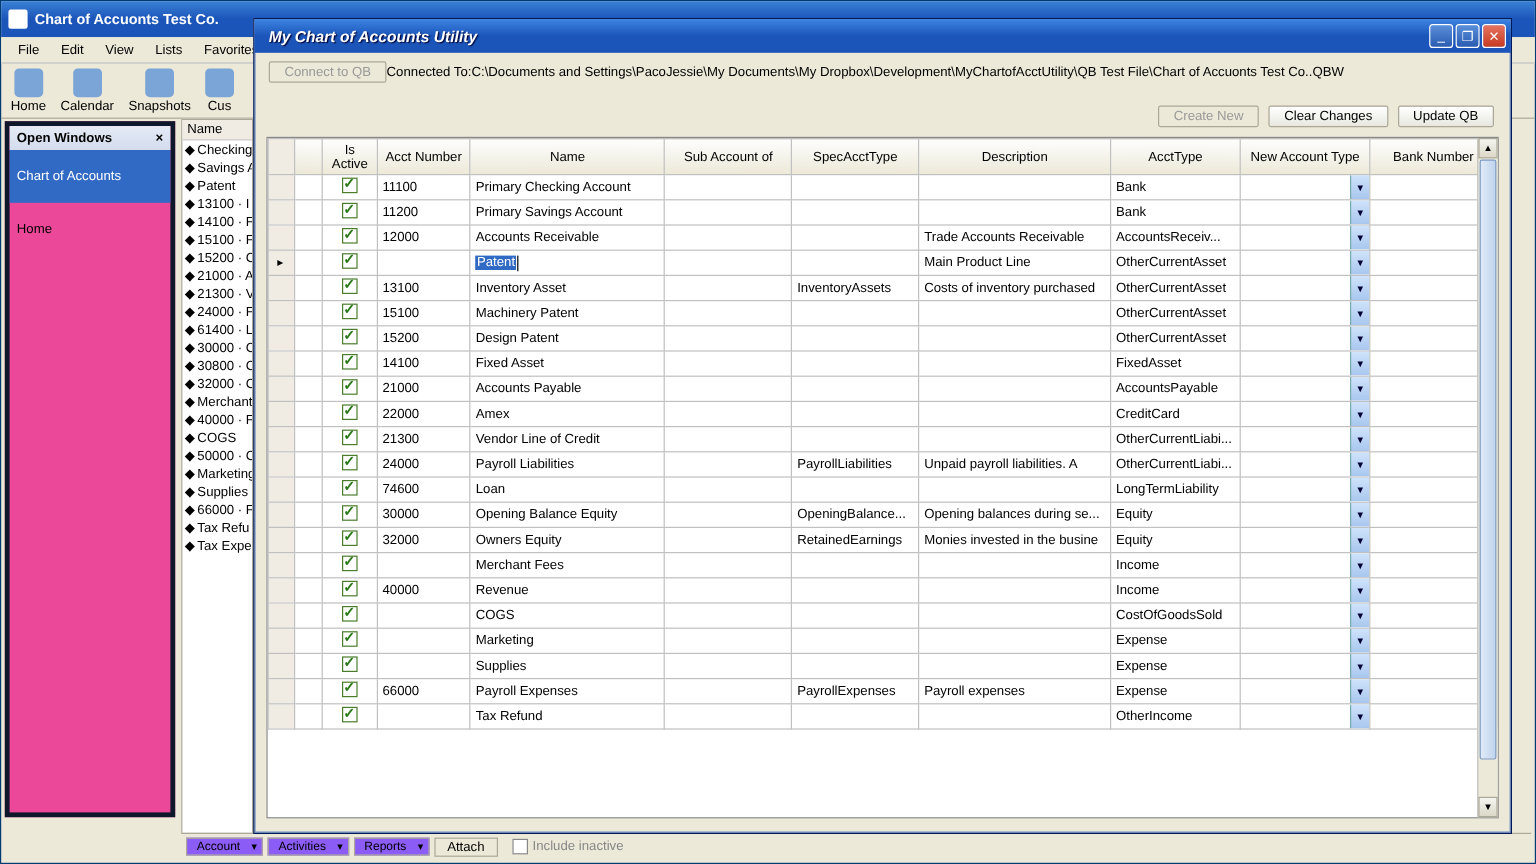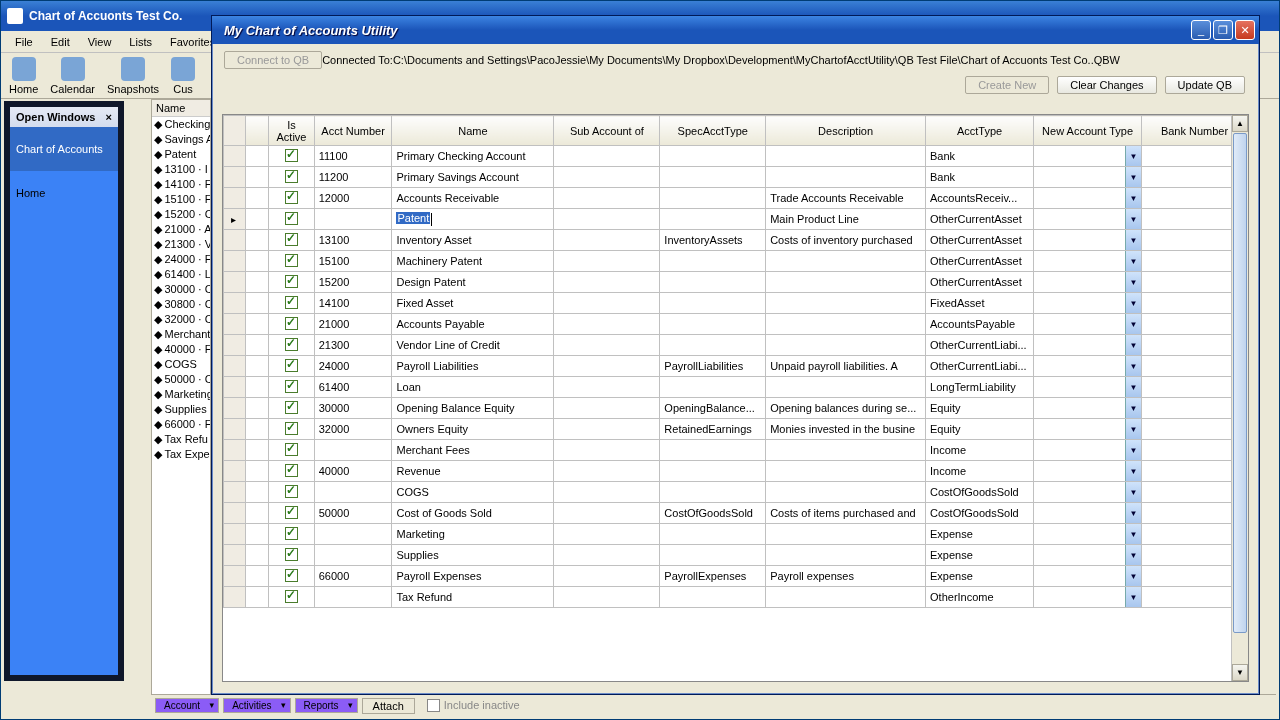--- a/index.html
+++ b/index.html
@@ -5,21 +5,21 @@
 * { box-sizing: border-box; margin: 0; padding: 0; }
 body { font-family: Tahoma, sans-serif; font-size: 11px; background: #ece9d8; overflow: hidden; width:1280px; height:720px; position:relative;}
 .host-win { position:absolute; left:0; top:0; width:1280px; height:720px; background:#ece9d8; border:1px solid #003c74;}
 .host-title { height:30px; background: linear-gradient(to bottom, #3a80d5 0%, #1b55b9 50%, #1b55b9 100%); display:flex; align-items:center; padding-left:6px; color:#fff; font-weight:bold; font-size:12px;}
 .host-title .ticon { width:16px; height:16px; background:#fff; margin-right:6px; border-radius:2px;}
 .menubar { height:22px; background:#ece9d8; display:flex; align-items:center; padding-left:6px; gap:2px; border-bottom:1px solid #c0c0c0;}
 .menubar span { padding:2px 8px; cursor:default;}
 .toolbar { height:46px; display:flex; align-items:center; padding-left:8px; gap:12px; border-bottom:1px solid #aca899;}
 .tbtn { display:flex; flex-direction:column; align-items:center; gap:2px; font-size:11px; cursor:pointer;}
 .tbtn .ticon { width:24px; height:24px; background:#7aa5d6; border-radius:4px; position:relative;}
-.sidebar { position:absolute; left:3px; top:100px; width:120px; height:580px; background:#3b82f6; border:6px solid #0f172a;}
+.sidebar { position:absolute; left:3px; top:100px; width:142px; height:580px; background:#ec4899; border:4px solid #0f172a;}
 .sidebar-head { background:linear-gradient(to bottom,#e5eaf5,#d3dcee); padding:4px 6px; font-weight:bold; font-size:11px; display:flex; justify-content:space-between;}
 .sidebar-head .x { cursor:pointer; font-weight:bold;}
 .sidebar-item { padding:16px 6px; cursor:pointer;}
 .sidebar-item.selected { background:#316ac5; color:#fff;}
 .navlist { position:absolute; left:150px; top:98px; width:60px; height:596px; background:#fff; border:1px solid #aca899; overflow:hidden;}
 .navlist-head { background:#f0ece3; padding:2px 4px; border-bottom:1px solid #ccc; font-size:11px;}
 .navlist-row { padding:1px 2px; white-space:nowrap; font-size:11px; cursor:pointer;}
 .navlist-row .d { color:#000; margin-right:2px;}
 .bottombar { position:absolute; left:150px; bottom:3px; right:3px; height:22px; background:#ece9d8; display:flex; align-items:center; gap:4px; padding-left:4px; border-top:1px solid #aca899;}
 .combo { background:#8b5cf6; border:1px solid #aca899; padding:1px 18px 1px 8px; position:relative; font-size:10px;}
@@ -30,21 +30,21 @@
 
 .child-win { position:absolute; left:211px; top:15px; right:20px; height:680px; background:#ece9d8; border:1px solid #001a58; box-shadow:0 0 0 1px #6b8cc9 inset;}
 .child-title { height:28px; background:linear-gradient(to bottom,#3c84e2 0%, #1b55b9 50%, #1b55b9 100%); display:flex; align-items:center; justify-content:space-between; padding:0 4px; color:#fff;}
 .child-title .tt { font-weight:bold; font-style:italic; font-size:13px; padding-left:8px; text-shadow:1px 1px 1px #003;}
 .winctrls { display:flex; gap:2px;}
 .winctrls div { width:20px; height:20px; background:linear-gradient(to bottom,#5a8fdb,#2a5cb0); border:1px solid #fff; border-radius:3px; color:#fff; display:flex; align-items:center; justify-content:center; font-size:11px; cursor:pointer;}
 .winctrls .close { background:linear-gradient(to bottom,#e57360,#c63a1f);}
 .child-tb1 { height:32px; display:flex; align-items:center; padding:0 12px; gap:0;}
 .btn2 { background:linear-gradient(to bottom,#fff,#e8e8e0); border:1px solid #aca899; padding:2px 12px; border-radius:2px; font-size:11px; cursor:pointer;}
 .btn2:disabled, .btn2.disabled { color:#999; background:#ece9d8;}
-.child-tb2 { height:30px; display:flex; align-items:flex-start; justify-content:flex-end; padding:0 14px; gap:8px;}
+.child-tb2 { height:30px; display:flex; align-items:flex-end; justify-content:flex-end; padding:0 14px; gap:8px;}
 .grid-wrap { position:absolute; left:10px; top:98px; right:10px; bottom:12px; background:#fff; border:1px solid #888;}
 .grid { width:100%; border-collapse:collapse; table-layout:fixed;}
 .grid th { background:linear-gradient(to bottom,#fdfdfd,#ece9d8); border:1px solid #c0c0c0; font-weight:normal; font-size:11px; padding:2px 4px; text-align:center; height:30px; vertical-align:middle;}
 .grid td { border:1px solid #c0c0c0; font-size:11px; padding:1px 4px; height:21px; white-space:nowrap; overflow:hidden; text-overflow:ellipsis;}
 .rowsel { width:18px; background:#f0ece3; border:1px solid #c0c0c0;}
 .rowsel.active::before { content:'▸'; font-size:10px; margin-left:3px;}
 .chkcell { text-align:center;}
 .chkbox { width:13px; height:13px; border:1px solid #4a7c2c; background:#fff; display:inline-block; position:relative;}
 .chkbox.on::after { content:'✓'; color:#2a7a1a; position:absolute; left:0; top:-3px; font-size:12px; font-weight:bold;}
 .ddcell { position:relative;}
@@ -322,20 +322,35 @@
             <td>AccountsPayable</td>
             <td class="ddcell">
               <span class="ddarrow">▼</span>
             </td>
             <td></td>
           </tr>
           <tr>
             <td class="rowsel"></td>
             <td></td>
             <td class="chkcell"><span class="chkbox on"></span></td>
+            <td>22000</td>
+            <td>Amex</td>
+            <td></td>
+            <td></td>
+            <td></td>
+            <td>CreditCard</td>
+            <td class="ddcell">
+              <span class="ddarrow">▼</span>
+            </td>
+            <td></td>
+          </tr>
+          <tr>
+            <td class="rowsel"></td>
+            <td></td>
+            <td class="chkcell"><span class="chkbox on"></span></td>
             <td>21300</td>
             <td>Vendor Line of Credit</td>
             <td></td>
             <td></td>
             <td></td>
             <td>OtherCurrentLiabi...</td>
             <td class="ddcell">
               <span class="ddarrow">▼</span>
             </td>
             <td></td>
@@ -352,21 +367,21 @@
             <td>OtherCurrentLiabi...</td>
             <td class="ddcell">
               <span class="ddarrow">▼</span>
             </td>
             <td></td>
           </tr>
           <tr>
             <td class="rowsel"></td>
             <td></td>
             <td class="chkcell"><span class="chkbox on"></span></td>
-            <td>61400</td>
+            <td>74600</td>
             <td>Loan</td>
             <td></td>
             <td></td>
             <td></td>
             <td>LongTermLiability</td>
             <td class="ddcell">
               <span class="ddarrow">▼</span>
             </td>
             <td></td>
           </tr>
@@ -432,35 +447,20 @@
           </tr>
           <tr>
             <td class="rowsel"></td>
             <td></td>
             <td class="chkcell"><span class="chkbox on"></span></td>
             <td></td>
             <td>COGS</td>
             <td></td>
             <td></td>
             <td></td>
-            <td>CostOfGoodsSold</td>
-            <td class="ddcell">
-              <span class="ddarrow">▼</span>
-            </td>
-            <td></td>
-          </tr>
-          <tr>
-            <td class="rowsel"></td>
-            <td></td>
-            <td class="chkcell"><span class="chkbox on"></span></td>
-            <td>50000</td>
-            <td>Cost of Goods Sold</td>
-            <td></td>
-            <td>CostOfGoodsSold</td>
-            <td>Costs of items purchased and</td>
             <td>CostOfGoodsSold</td>
             <td class="ddcell">
               <span class="ddarrow">▼</span>
             </td>
             <td></td>
           </tr>
           <tr>
             <td class="rowsel"></td>
             <td></td>
             <td class="chkcell"><span class="chkbox on"></span></td>

